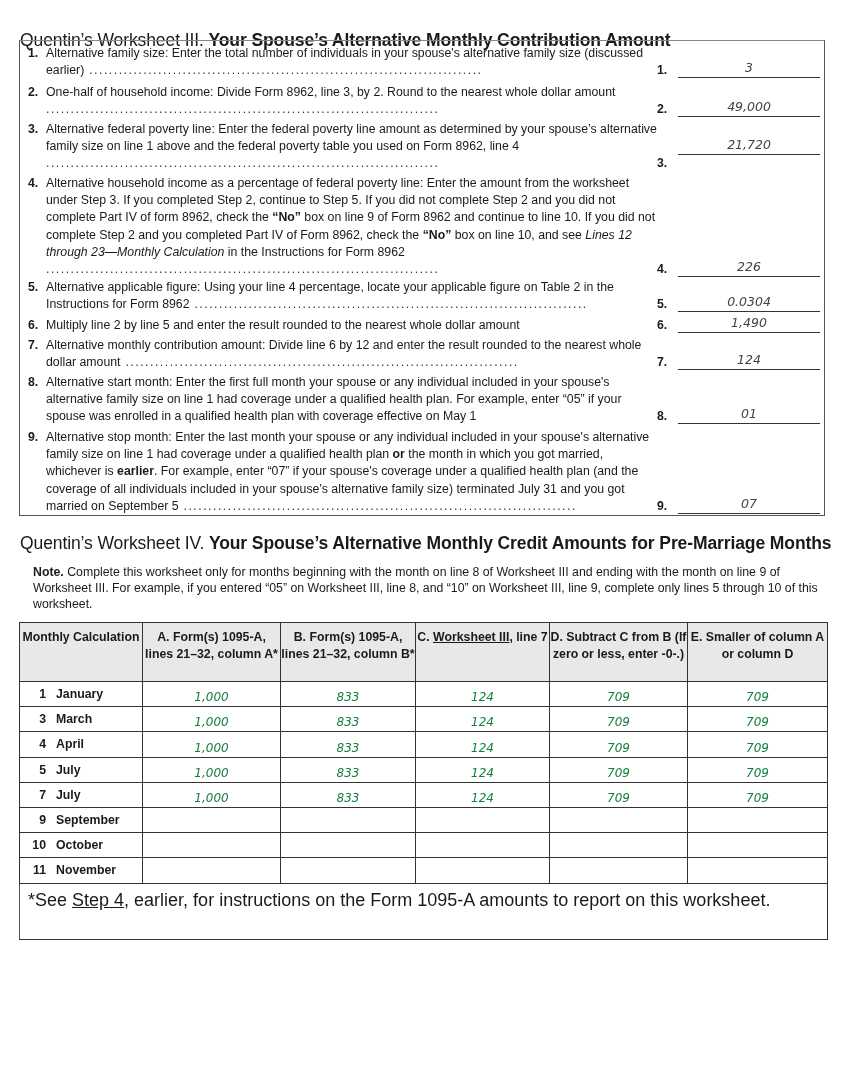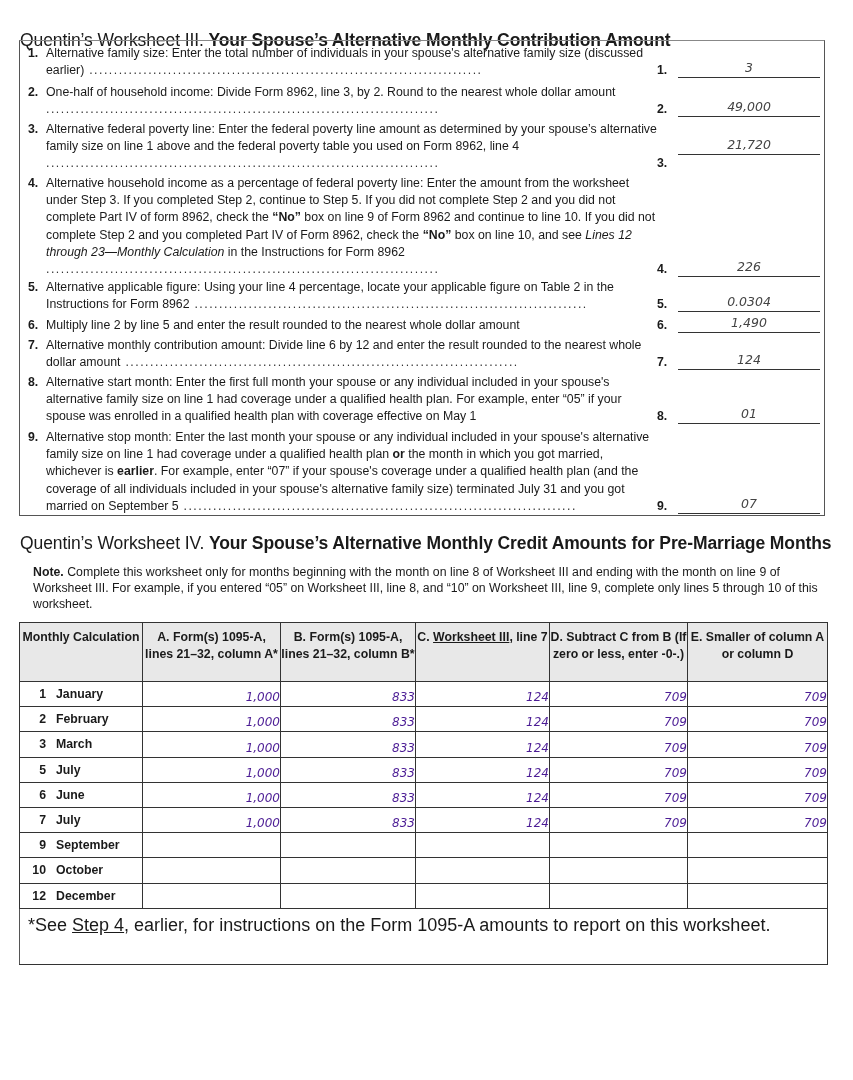--- a/index.html
+++ b/index.html
@@ -33,22 +33,22 @@
 
   
   #ws4-table { position: absolute; left: 19px; top: 622px; width: 808px; border-collapse: collapse;
                table-layout: fixed; font-size: 12.3px; }
   #ws4-table th, #ws4-table td { border: 1px solid #333; padding: 0; }
   #ws4-table thead th { background: #e8e8e8; font-weight: bold; text-align: center; vertical-align: top;
                         height: 59px; line-height: 16.5px; padding-top: 6px; box-sizing: border-box; }
   #ws4-table tbody td { height: 25.2px; box-sizing: border-box; }
   .month-cell { font-weight: bold; white-space: nowrap; padding-left: 6px !important; }
   .month-no { display: inline-block; width: 20px; text-align: right; margin-right: 10px; }
-  .val-cell { text-align: right; vertical-align: bottom; padding-bottom: 2px !important;
-              font-family: "DejaVu Sans", sans-serif; font-style: italic; font-weight: 200; font-size: 12px; color: #4c1d95; }
+  .val-cell { text-align: center; vertical-align: bottom; padding-bottom: 2px !important;
+              font-family: "DejaVu Sans", sans-serif; font-style: italic; font-weight: 200; font-size: 12px; color: #15803d; }
   .u { text-decoration: underline; }
   .foot-cell { height: 43px !important; vertical-align: top; padding: 6px 8px !important; font-size: 18px; }
   .after-cell { height: 28px !important; vertical-align: middle; padding: 0 10px !important; font-size: 12.3px; }
   #ws4-table tr.outer td:first-child { border-left-color: #555; }
 </style>
 </head>
 <body>
 
 <div id="ws3-title" class="ws-title">
   <span class="light">Quentin’s Worksheet III.</span>
@@ -134,52 +134,44 @@
   <tbody id="ws4-body">
       <tr>
         <td class="month-cell"><span class="month-no">1</span><span>January</span></td>
         <td class="val-cell">1,000</td>
         <td class="val-cell">833</td>
         <td class="val-cell">124</td>
         <td class="val-cell">709</td>
         <td class="val-cell">709</td>
       </tr>
       <tr>
-        <td class="month-cell"><span class="month-no">2</span><span>February</span></td>
-        <td class="val-cell">1,000</td>
-        <td class="val-cell">833</td>
-        <td class="val-cell">124</td>
-        <td class="val-cell">709</td>
-        <td class="val-cell">709</td>
-      </tr>
-      <tr>
         <td class="month-cell"><span class="month-no">3</span><span>March</span></td>
         <td class="val-cell">1,000</td>
         <td class="val-cell">833</td>
         <td class="val-cell">124</td>
         <td class="val-cell">709</td>
         <td class="val-cell">709</td>
       </tr>
       <tr>
+        <td class="month-cell"><span class="month-no">4</span><span>April</span></td>
+        <td class="val-cell">1,000</td>
+        <td class="val-cell">833</td>
+        <td class="val-cell">124</td>
+        <td class="val-cell">709</td>
+        <td class="val-cell">709</td>
+      </tr>
+      <tr>
         <td class="month-cell"><span class="month-no">5</span><span>July</span></td>
         <td class="val-cell">1,000</td>
         <td class="val-cell">833</td>
         <td class="val-cell">124</td>
         <td class="val-cell">709</td>
         <td class="val-cell">709</td>
       </tr>
       <tr>
-        <td class="month-cell"><span class="month-no">6</span><span>June</span></td>
-        <td class="val-cell">1,000</td>
-        <td class="val-cell">833</td>
-        <td class="val-cell">124</td>
-        <td class="val-cell">709</td>
-        <td class="val-cell">709</td>
-      </tr>
-      <tr>
         <td class="month-cell"><span class="month-no">7</span><span>July</span></td>
         <td class="val-cell">1,000</td>
         <td class="val-cell">833</td>
         <td class="val-cell">124</td>
         <td class="val-cell">709</td>
         <td class="val-cell">709</td>
       </tr>
       <tr>
         <td class="month-cell"><span class="month-no">9</span><span>September</span></td>
         <td class="val-cell"></td>
@@ -190,21 +182,21 @@
       </tr>
       <tr>
         <td class="month-cell"><span class="month-no">10</span><span>October</span></td>
         <td class="val-cell"></td>
         <td class="val-cell"></td>
         <td class="val-cell"></td>
         <td class="val-cell"></td>
         <td class="val-cell"></td>
       </tr>
       <tr>
-        <td class="month-cell"><span class="month-no">12</span><span>December</span></td>
+        <td class="month-cell"><span class="month-no">11</span><span>November</span></td>
         <td class="val-cell"></td>
         <td class="val-cell"></td>
         <td class="val-cell"></td>
         <td class="val-cell"></td>
         <td class="val-cell"></td>
       </tr>
     </tbody>
   <tfoot>
     <tr class="outer">
       <td colspan="6" class="foot-cell"><span>*See </span><span class="u">Step 4</span><span>, earlier, for instructions on the Form 1095-A amounts to report on this worksheet.</span></td>

